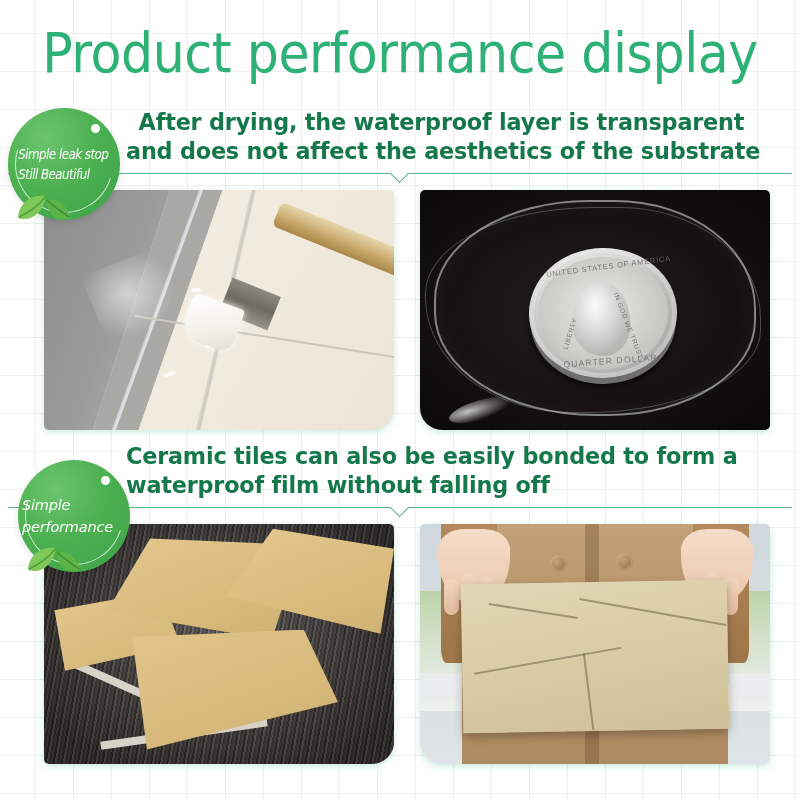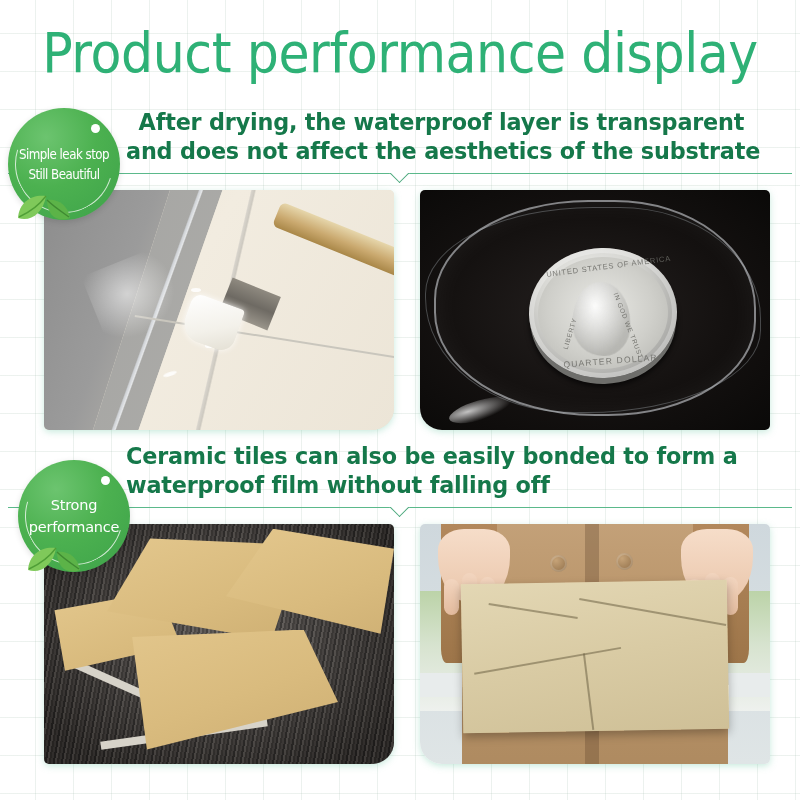--- a/index.html
+++ b/index.html
@@ -346,23 +346,23 @@
   .ph-hold-tile .c3 { left: 47%; top: 48%; width: 1.5px; height: 52%; transform: rotate(-6deg); }
   .ph-hold-tile .c4 { left: 10%; top: 18%; width: 34%; height: 1.5px; transform: rotate(10deg); }
 
   
   .badge {
     position: absolute;
     width: 112px; height: 112px;
     border-radius: 50%;
     background: radial-gradient(circle at 34% 26%, #6cc46f 0%, #4cb150 45%, #3da249 100%);
     color: #ffffff;
-    text-align: center;
     z-index: 6;
     box-shadow: 0 2px 6px rgba(0,0,0,0.12);
+    font-style: italic;
   }
   #badge-1 { left: 8px; top: 108px; }
   #badge-2 { left: 18px; top: 460px; }
 
   .badge .ring {
     position: absolute; inset: 7px;
     border-radius: 50%;
     border: 1.5px solid rgba(255,255,255,0.75);
     border-top-color: transparent;
     border-right-color: transparent;
@@ -522,21 +522,21 @@
       <path d="M30 4 C24 12 14 20 3 25" stroke="#4f9e36" stroke-width="1.4" fill="none"></path>
       <path d="M31 8 C40 6 52 12 54 26 C42 31 31 24 31 8 Z" fill="#5cb348"></path>
       <path d="M31 8 C37 14 46 20 53 25" stroke="#3f8a32" stroke-width="1.4" fill="none"></path>
     </svg>
   </div>
 
   <div class="badge" id="badge-2">
     <div class="ring"></div>
     <div class="dot"></div>
     <div class="btext">
-      <span>Strong</span>
+      <span>Simple</span>
       <span>performance</span>
     </div>
     <svg class="leaf" viewBox="0 0 58 34">
       <path d="M30 4 C16 2 3 10 2 26 C14 30 27 22 30 4 Z" fill="#7fc95a"></path>
       <path d="M30 4 C24 12 14 20 3 25" stroke="#4f9e36" stroke-width="1.4" fill="none"></path>
       <path d="M31 8 C40 6 52 12 54 26 C42 31 31 24 31 8 Z" fill="#5cb348"></path>
       <path d="M31 8 C37 14 46 20 53 25" stroke="#3f8a32" stroke-width="1.4" fill="none"></path>
     </svg>
   </div>
 

